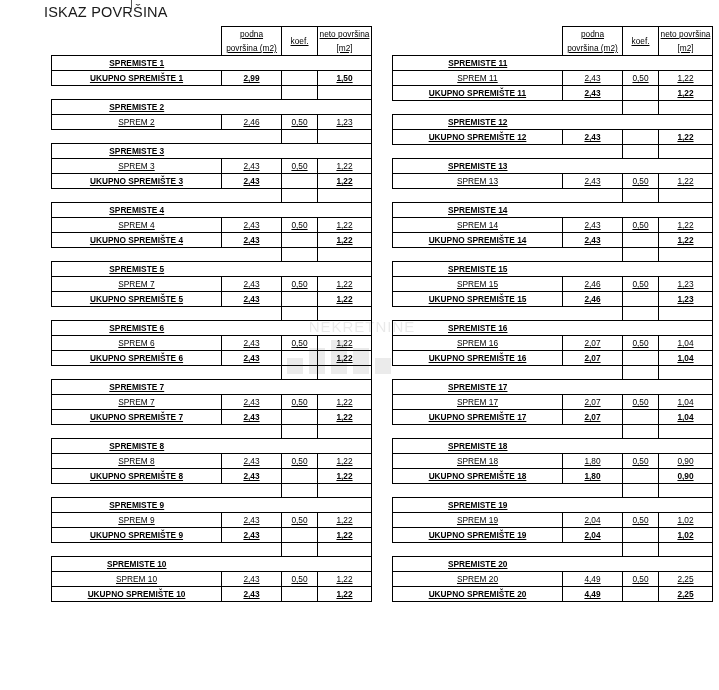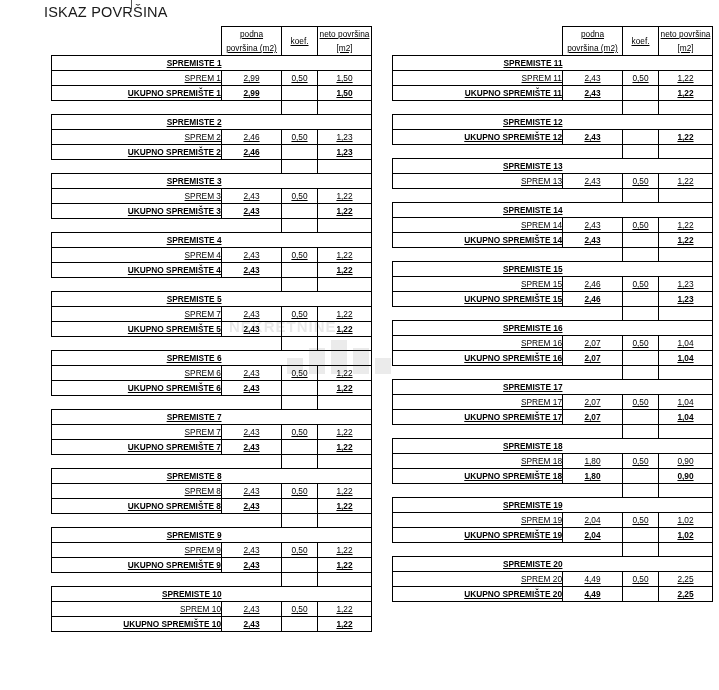--- a/index.html
+++ b/index.html
@@ -78,21 +78,21 @@
   }
   thead td.blank {
     border-top: none;
     border-left: none;
     background: #ffffff;
   }
   .hdr2 { display: block; }
 
   td.label {
     padding-left: 3px;
-    text-align: right;
+    text-align: center;
   }
   td.num {
     text-align: center;
   }
   tr.group td {
     font-weight: bold;
     font-size: 8.3px;
   }
   tr.group td.label {
     border-right: none;
@@ -123,27 +123,28 @@
     position: absolute;
     left: 225px;
     top: 300px;
     width: 250px;
     height: 80px;
     opacity: 0.10;
     pointer-events: none;
   }
   .wm-text {
     position: absolute;
-    left: 4px;
+    left: 12px;
     top: 18px;
     width: 250px;
+    text-align: center;
     font-size: 15px;
     letter-spacing: 1px;
     color: #333;
-    font-weight: bold;
+    font-weight: normal;
   }
   .wm-bars {
     position: absolute;
     left: 62px;
     top: 40px;
     width: 126px;
     height: 34px;
   }
   .wm-bars i {
     position: absolute;
@@ -184,26 +185,20 @@
           </td>
         </tr>
       </thead>
       <tbody>
           <tr class="group">
             <td class="label">SPREMISTE 1</td>
             <td class="merge"></td>
             <td class="merge"></td>
             <td class="merge-last"></td>
           </tr>
-          <tr class="item">
-            <td class="label">SPREM 1</td>
-            <td class="num">2,99</td>
-            <td class="num">0,50</td>
-            <td class="num">1,50</td>
-          </tr>
           <tr class="total">
             <td class="label">UKUPNO SPREMIŠTE 1</td>
             <td class="num">2,99</td>
             <td class="num"></td>
             <td class="num">1,50</td>
           </tr>
           <tr class="spacer">
             <td class="empty-out"></td>
             <td class="openleft"></td>
             <td></td>
@@ -212,26 +207,20 @@
           <tr class="group">
             <td class="label">SPREMISTE 2</td>
             <td class="merge"></td>
             <td class="merge"></td>
             <td class="merge-last"></td>
           </tr>
           <tr class="item">
             <td class="label">SPREM 2</td>
             <td class="num">2,46</td>
             <td class="num">0,50</td>
-            <td class="num">1,23</td>
-          </tr>
-          <tr class="total">
-            <td class="label">UKUPNO SPREMIŠTE 2</td>
-            <td class="num">2,46</td>
-            <td class="num"></td>
             <td class="num">1,23</td>
           </tr>
           <tr class="spacer">
             <td class="empty-out"></td>
             <td class="openleft"></td>
             <td></td>
             <td></td>
           </tr>
           <tr class="group">
             <td class="label">SPREMISTE 3</td>

